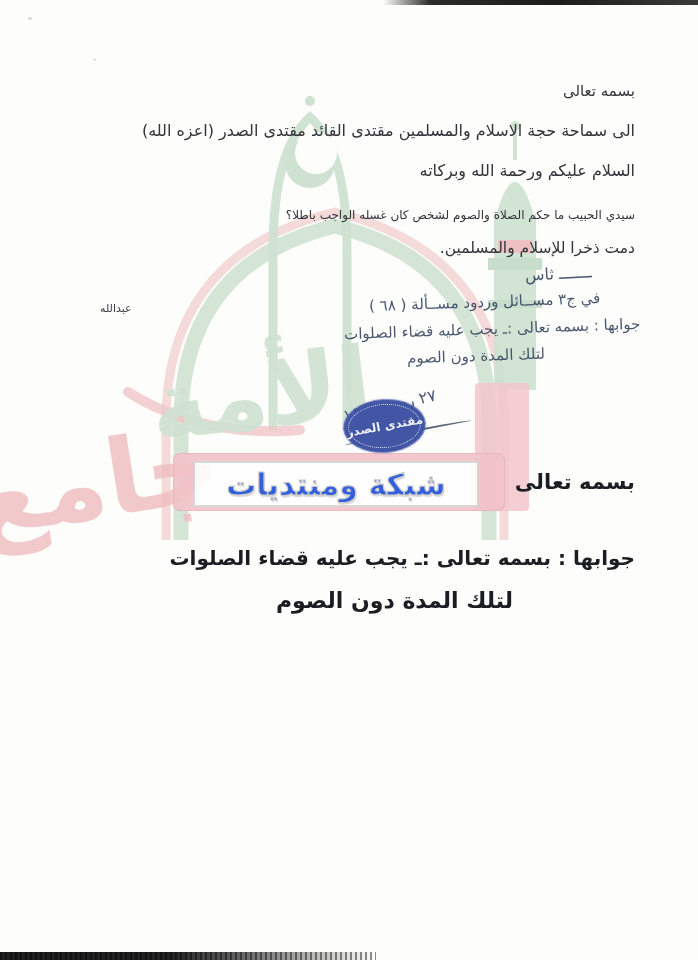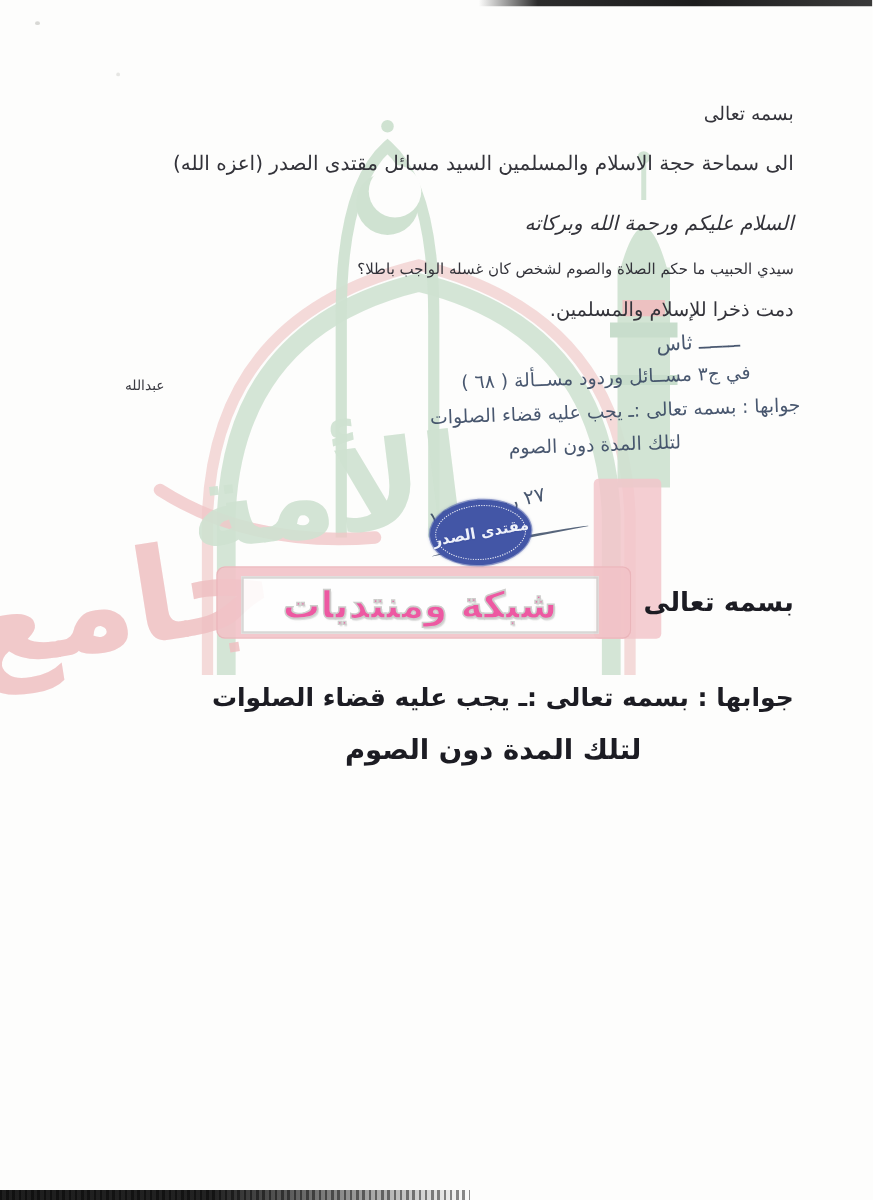--- a/index.html
+++ b/index.html
@@ -36,21 +36,21 @@
     background:#f2c3c8;border-radius:7px;
     box-shadow:0 0 0 1px rgba(220,150,155,.35) inset;
     opacity:.9;
   }
   .banner-box{
     position:absolute;left:20px;top:8px;width:282px;height:42px;
     background:#ffffff;border:2px solid #d4d4d2;
     display:flex;align-items:center;justify-content:center;
   }
   .banner-text{
-    font-size:30px;font-weight:bold;color:#ec4899;
+    font-size:30px;font-weight:bold;color:#1d4ed8;
     -webkit-text-stroke:1.2px #c8c8c6;
     text-shadow:1px 2px 1px rgba(180,180,180,.55);
     direction:rtl;white-space:nowrap;
   }
   .pink-col{
     left:475px;top:383px;width:54px;height:128px;
     background:#f2c6ca;opacity:.85;border-radius:4px;
   }
 
   
@@ -121,23 +121,23 @@
   <div class="abs pink-col"></div>
 
   <div class="abs banner">
     <div class="banner-box">
       <span class="banner-text">شبكة ومنتديات</span>
     </div>
   </div>
 
   <div class="abs rtl typed" style="right:63px;top:82px;font-size:15px;">بسمه تعالى</div>
 
-  <div class="abs rtl typed" style="right:63px;top:121px;font-size:16px;">الى سماحة حجة الاسلام والمسلمين السيد مسائل مقتدى الصدر (اعزه الله)</div>
+  <div class="abs rtl typed" style="right:63px;top:121px;font-size:16px;">الى سماحة حجة الاسلام والمسلمين مقتدى القائد مقتدى الصدر (اعزه الله)</div>
 
-  <div class="abs rtl typed" style="right:63px;top:169px;font-size:16px;font-style:italic;">السلام عليكم ورحمة الله وبركاته</div>
+  <div class="abs rtl typed" style="right:63px;top:161px;font-size:16px;">السلام عليكم ورحمة الله وبركاته</div>
 
   <div class="abs rtl typed" style="right:63px;top:208px;font-size:12px;">سيدي الحبيب ما حكم الصلاة والصوم لشخص كان غسله الواجب باطلا؟</div>
 
   <div class="abs rtl typed" style="right:63px;top:239px;font-size:15.5px;">دمت ذخرا للإسلام والمسلمين.</div>
 
   <div class="abs rtl sender" style="left:100px;top:302px;font-size:11px;">عبدالله</div>
 
   <div class="abs rtl hw" style="right:106px;top:264px;font-size:16px;transform:rotate(-3deg);">ـــــــ ثاس</div>
 
   <div class="abs rtl hw" style="right:98px;top:293px;font-size:15px;transform:rotate(-2deg);letter-spacing:1px;">في ج٣ مســائل وردود مســألة ( ٦٨ )</div>

